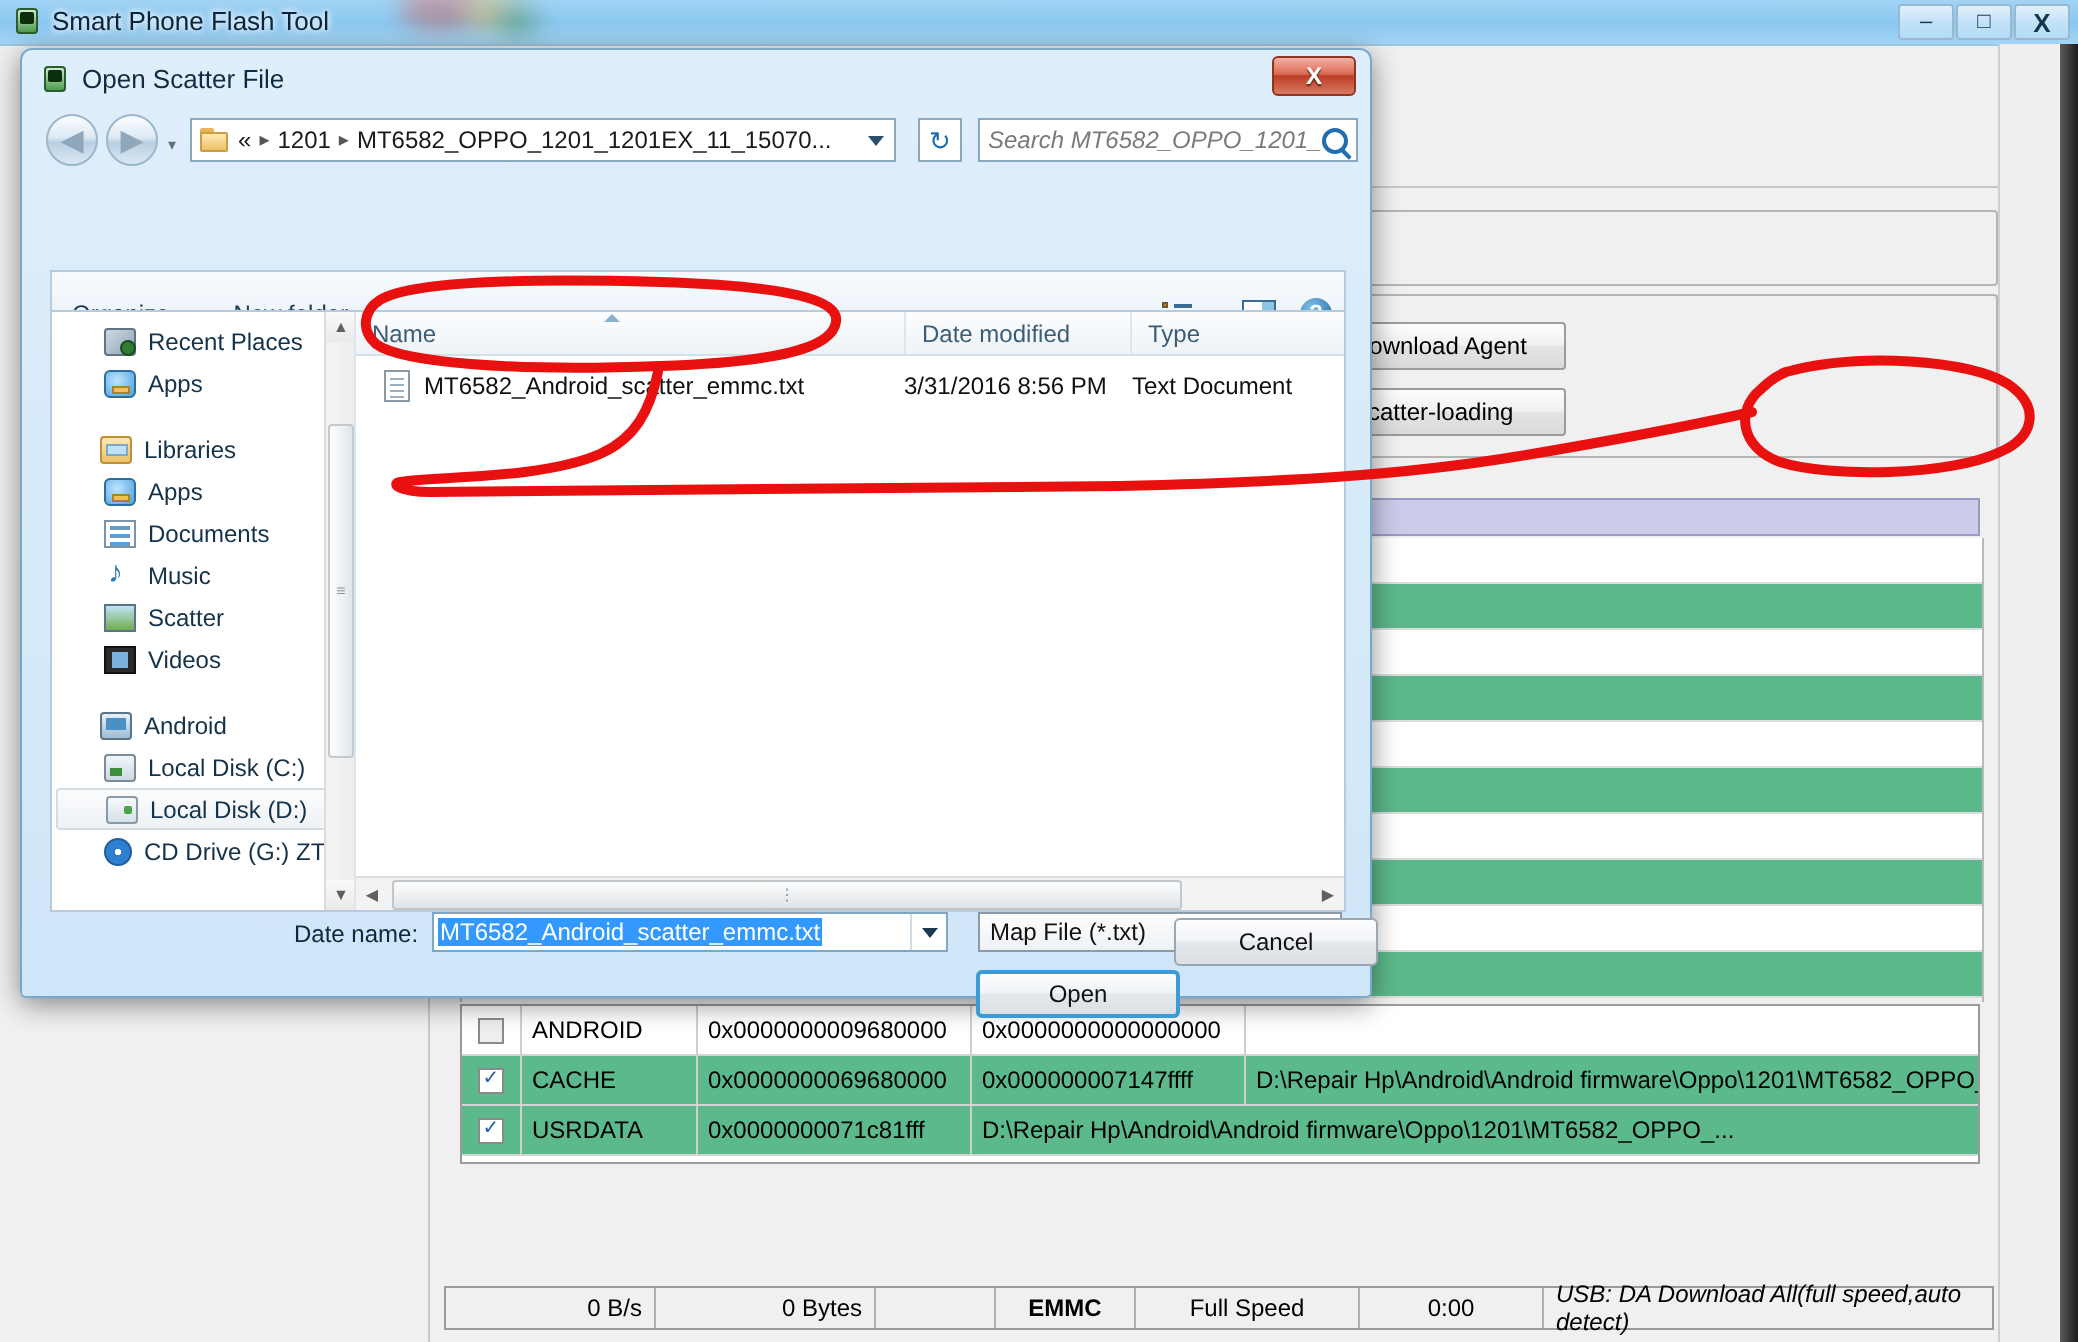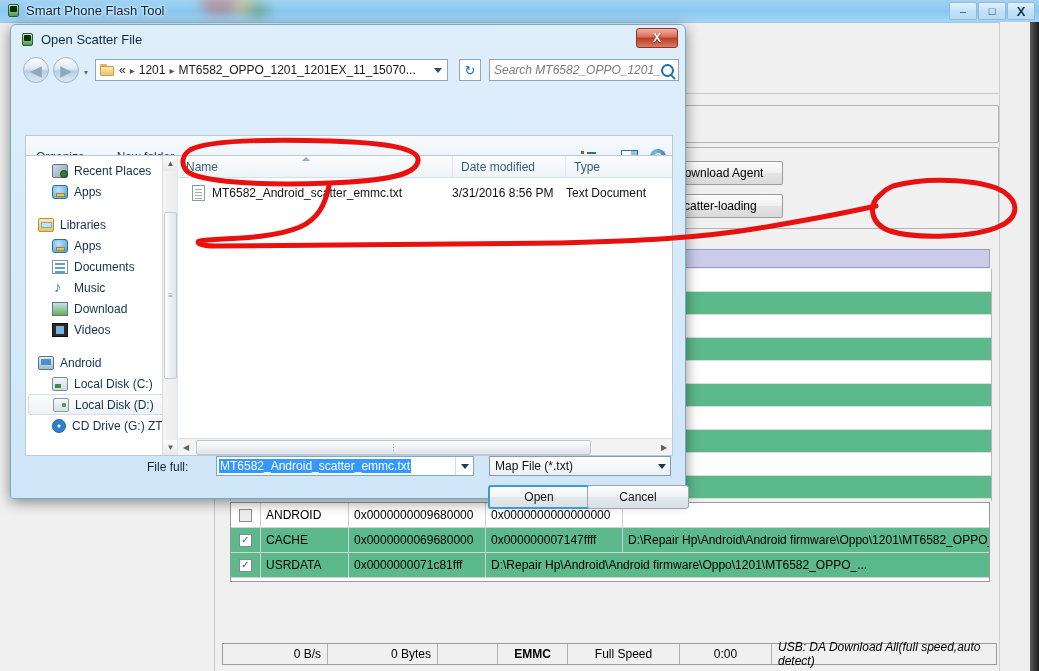--- a/index.html
+++ b/index.html
@@ -258,21 +258,21 @@
     display:flex;overflow:hidden;
   }
   #navpane{
     width:152px;height:100%;background:#fff;position:relative;
     border-right:1px solid #dbe6ee;box-sizing:border-box;overflow:hidden;
   }
   .nav-item{
     display:flex;align-items:center;gap:6px;height:21px;
     padding-left:26px;font-size:12px;color:#14324a;white-space:nowrap;
   }
-  .nav-item.group{padding-left:12px;}
+  .nav-item.group{padding-left:24px;}
   .nav-item.sel{
     background:linear-gradient(to bottom,#fbfcfd,#eef2f6);
     border:1px solid #d2dde6;border-radius:2px;box-sizing:border-box;
     margin:0 2px;padding-left:24px;
   }
   .nav-spacer{height:12px;}
   .ico{width:16px;height:14px;flex:0 0 auto;position:relative;}
   .ico-recent{background:linear-gradient(135deg,#cfd9e2,#8fa3b6);border:1px solid #5d7488;border-radius:2px;box-sizing:border-box;}
   .ico-recent:after{content:"";position:absolute;right:-1px;bottom:-1px;width:8px;height:8px;background:#2e7d32;border-radius:50%;border:1px solid #1b4d1e;box-sizing:border-box;}
   .ico-apps{background:radial-gradient(circle at 40% 35%,#bfe4ff,#4aa3dd);border:1px solid #2a6f9e;border-radius:3px;box-sizing:border-box;}
@@ -380,21 +380,21 @@
     display:flex;align-items:center;padding-left:5px;font-size:12px;color:#111;
   }
   #filter-dd{position:absolute;right:4px;top:7px;border-left:4px solid transparent;border-right:4px solid transparent;border-top:5px solid #1b3a52;}
   .dlg-btn{
     position:absolute;height:24px;width:102px;
     background:linear-gradient(to bottom,#fcfdfe 0%,#f1f4f7 47%,#e3e8ec 50%,#dae0e5 100%);
     border:1px solid #9aa7b2;border-radius:3px;box-sizing:border-box;
     display:flex;align-items:center;justify-content:center;font-size:12px;color:#111;
   }
   #btn-open{left:477px;top:460px;border:2px solid #3c9ad4;}
-  #btn-cancel{left:576px;top:460px;}
+  #btn-cancel{left:576px;top:434px;}
   
   #annot{position:absolute;left:0;top:0;width:1039px;height:671px;pointer-events:none;}
 </style>
 </head>
 <body>
 
 <div>
   <div class="wall-blob" style="left:200px;top:-10px;width:40px;height:26px;background:#c5372f;"></div>
   <div class="wall-blob" style="left:232px;top:-6px;width:26px;height:22px;background:#e8a01f;"></div>
   <div class="wall-blob" style="left:248px;top:2px;width:22px;height:18px;background:#2f7d3a;"></div>
@@ -611,21 +611,21 @@
           <div class="nav-item">
             <span class="ico ico-doc"></span>
             <span>Documents</span>
           </div>
           <div class="nav-item">
             <span class="ico ico-music"></span>
             <span>Music</span>
           </div>
           <div class="nav-item">
             <span class="ico ico-pic"></span>
-            <span>Download</span>
+            <span>Scatter</span>
           </div>
           <div class="nav-item">
             <span class="ico ico-vid"></span>
             <span>Videos</span>
           </div>
           <div class="nav-spacer"></div>
           <div class="nav-item group">
             <span class="ico ico-comp"></span>
             <span>Android</span>
           </div>
@@ -673,21 +673,21 @@
       <div id="hscroll">
         <div id="hs-left">◀</div>
         <div id="hs-track">
           <div id="hs-thumb">⋮</div>
         </div>
         <div id="hs-right">▶</div>
       </div>
     </div>
   </div>
 
-  <span id="fn-label">File full:</span>
+  <span id="fn-label">Date name:</span>
   <div id="fn-input">
     <span id="fn-value">MT6582_Android_scatter_emmc.txt</span>
     <span id="fn-dd">
         <i></i>
       </span>
   </div>
   <div id="filter-combo">
     <span>Map File (*.txt)</span>
     <span id="filter-dd"></span>
   </div>

